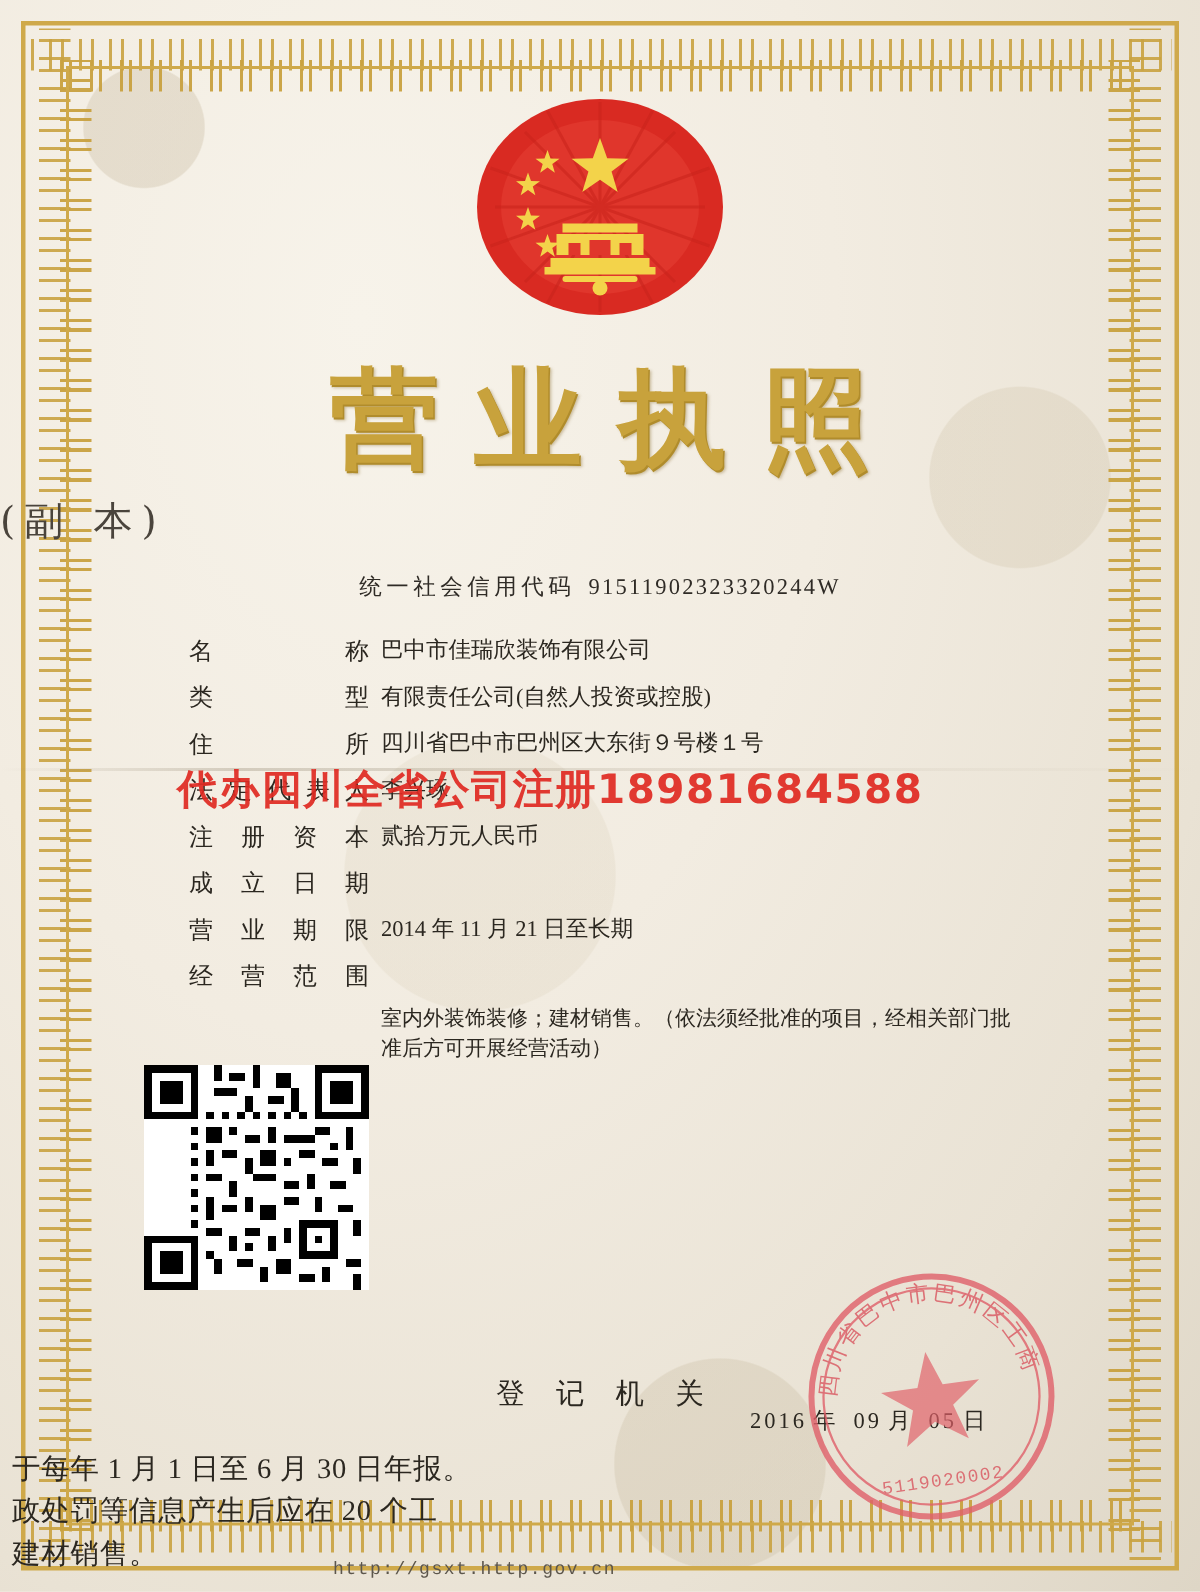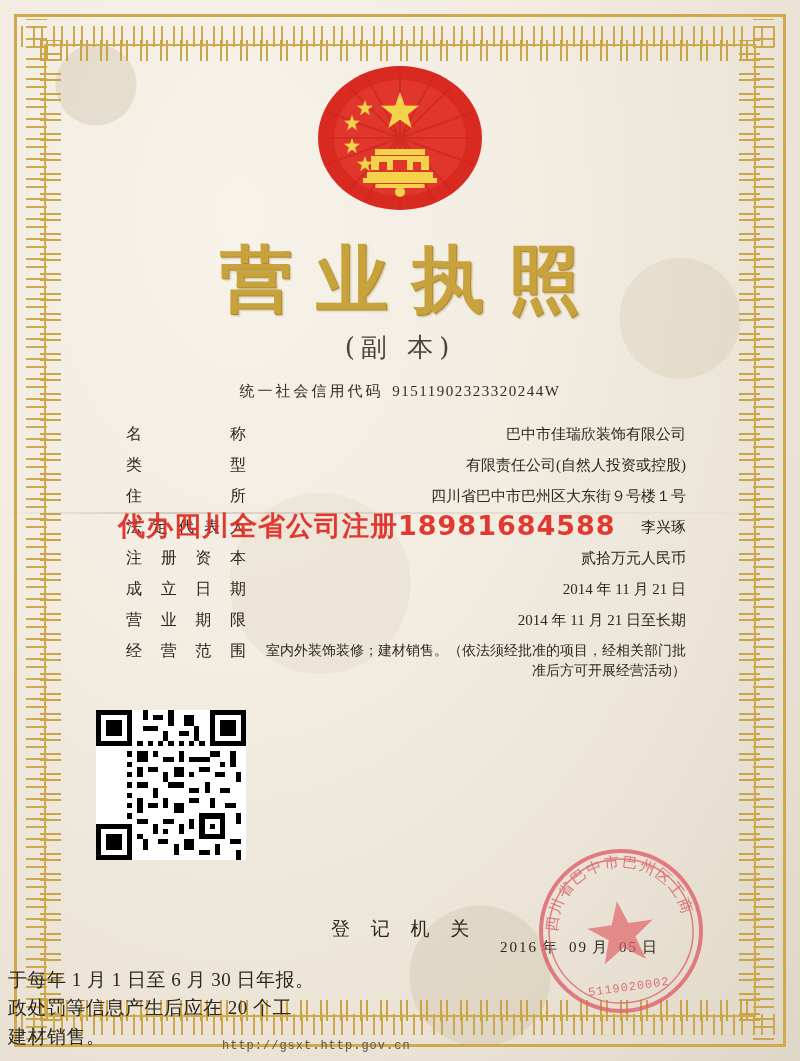--- a/index.html
+++ b/index.html
@@ -85,21 +85,21 @@
     font-size:72px;
     letter-spacing:24px;
     text-indent:24px;
     font-weight:700;
     color:#c8a23c;
     font-family:"DejaVu Serif", serif;
     text-shadow:1px 1px 0 #b08c2c, 2px 2px 2px rgba(120,90,20,.35);
   }
   .subtitle{
     position:absolute;left:0;right:0;top:330px;
-    text-align:center;
+    text-align:left;
     font-size:26px;
     letter-spacing:6px;
     color:#4a443c;
     font-family:"DejaVu Serif", serif;
   }
   .credit-code{
     position:absolute;left:0;right:0;top:382px;
     text-align:center;
     font-size:15px;
     color:#2f2b26;
@@ -127,24 +127,23 @@
     display:flex;
     justify-content:space-between;
   }
   .row .lab span{display:inline-block;}
   .row .val{
     font-size:15px;
     color:#2b2720;
     line-height:1.35;
     padding-left:8px;
     flex:1;
-    text-align:right;
   }
   .row .val.small{font-size:14px;}
-  .row.scope .val{line-height:1.45;}
+  .row.scope .val{line-height:1.45;margin-top:29px;}
 
   
   .watermark{
     position:absolute;left:118px;top:508px;
     font-size:27px;
     font-weight:700;
     color:#e02a22;
     letter-spacing:1px;
     font-family:"DejaVu Sans", sans-serif;
     white-space:nowrap;
@@ -304,21 +303,20 @@
         </div>
       <div class="val">贰拾万元人民币</div>
     </div>
     <div class="row">
       <div class="lab">
           <span>成</span>
           <span>立</span>
           <span>日</span>
           <span>期</span>
         </div>
-      <div class="val">2014 年 11 月 21 日</div>
     </div>
     <div class="row">
       <div class="lab">
           <span>营</span>
           <span>业</span>
           <span>期</span>
           <span>限</span>
         </div>
       <div class="val">2014 年 11 月 21 日至长期</div>
     </div>

